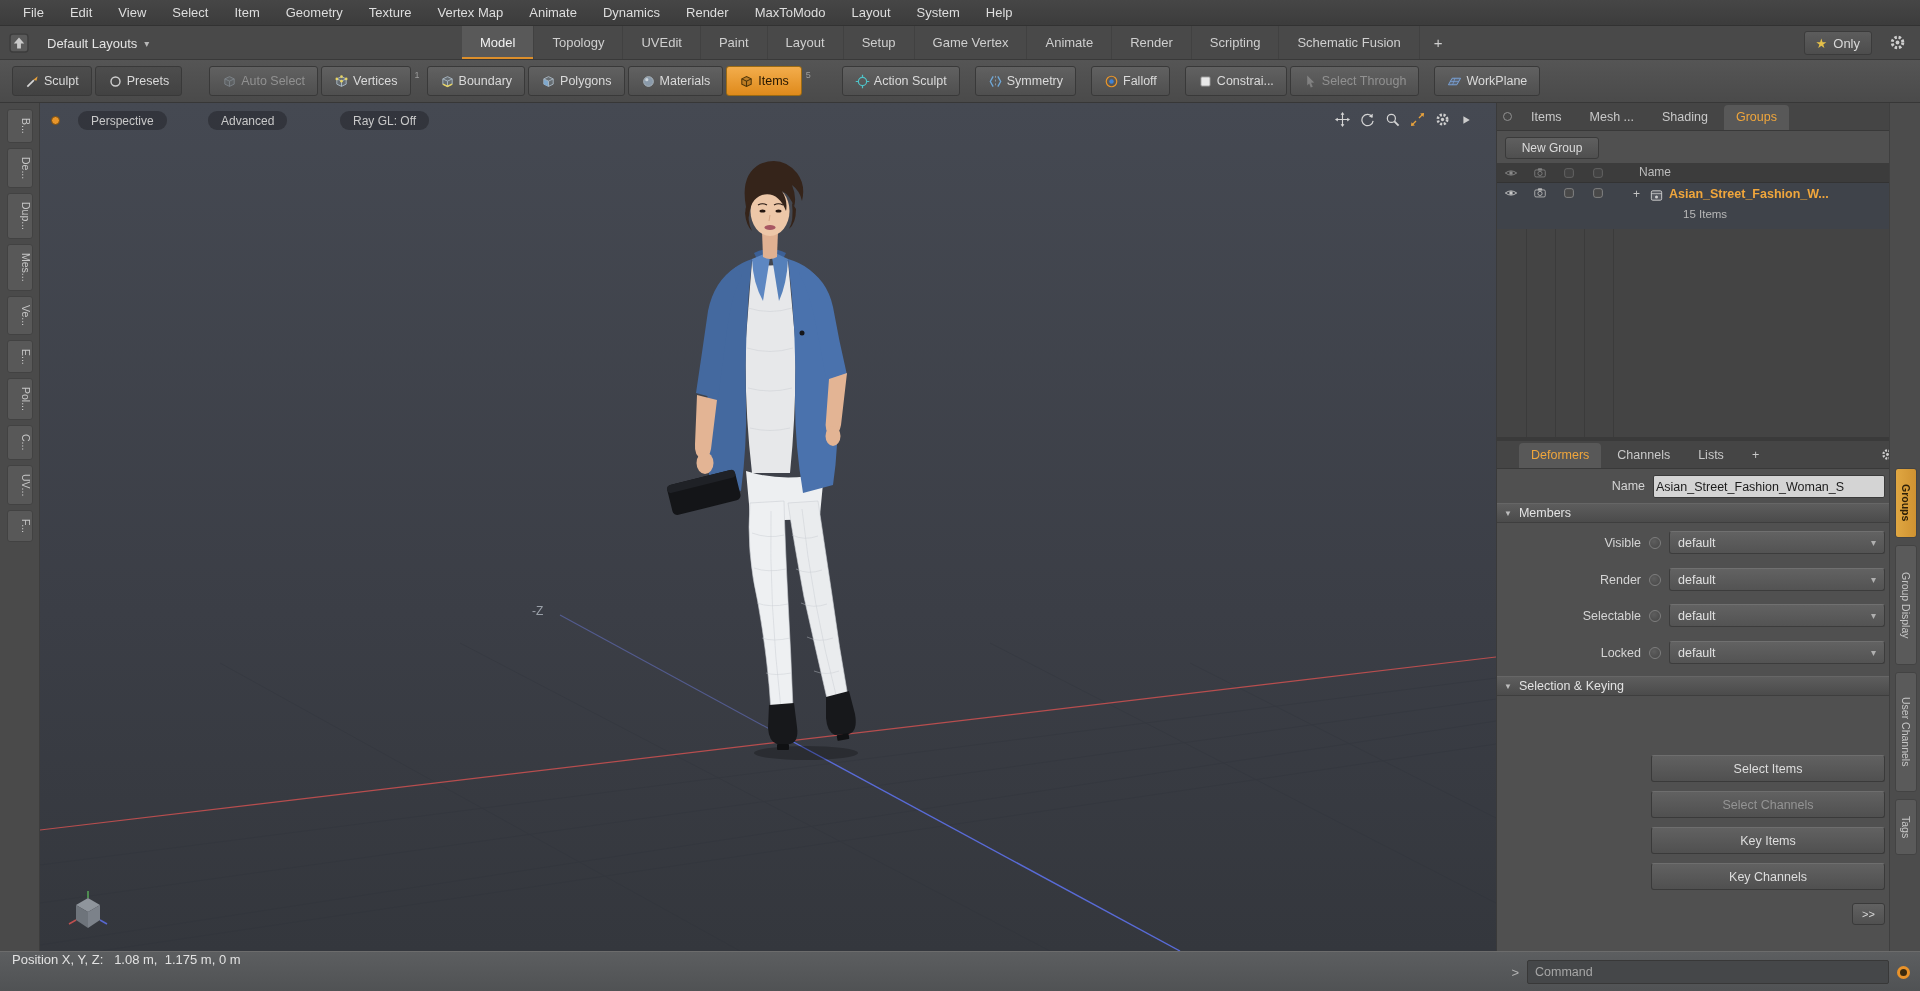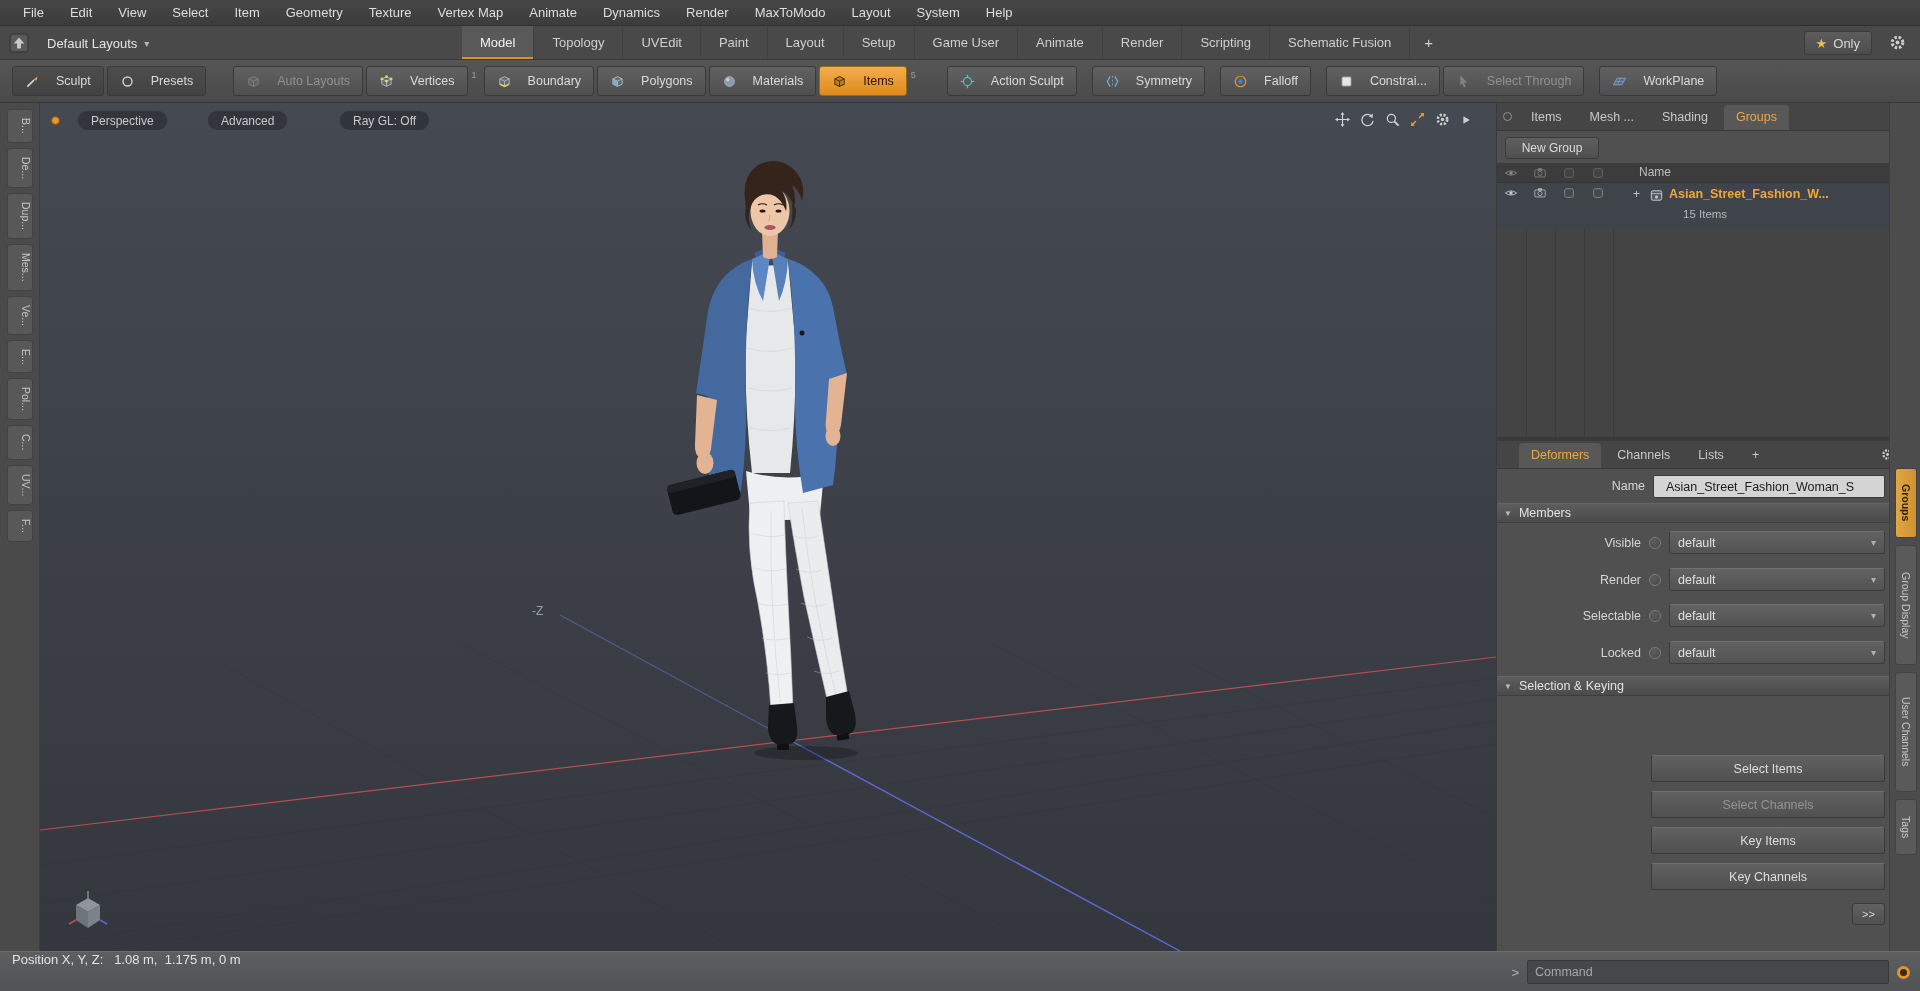--- a/index.html
+++ b/index.html
@@ -18,21 +18,21 @@
   #layout-tabs{position:absolute;left:462px;top:0;height:33px;display:flex;align-items:stretch}
   .ltab{padding:0 18px;display:flex;align-items:center;color:#cfcfcf;border-right:1px solid #414141;white-space:nowrap;cursor:pointer}
   .ltab.active{background:#595959;color:#f2f2f2;box-shadow:inset 0 -2px 0 #dd8f2b}
   .addtab{padding:0 14px;display:flex;align-items:center;color:#cfcfcf;font-size:15px;cursor:pointer}
   #only-btn{position:absolute;right:48px;top:5px;height:24px;display:flex;align-items:center;gap:6px;padding:0 11px;background:linear-gradient(#5c5c5c,#4d4d4d);border:1px solid #3b3b3b;border-radius:3px;cursor:pointer}
   .star-glyph{color:#e5c04a;font-size:13px}
   #layout-gear{position:absolute;right:14px;top:8px;cursor:pointer}
 
   
   #toolbar{position:absolute;left:0;top:60px;width:1920px;height:43px;background:linear-gradient(#555555,#4a4a4a);border-bottom:1px solid #373737;display:flex;align-items:center;padding-left:12px}
-  .tbtn{height:30px;display:flex;align-items:center;gap:16px;padding:0 12px;background:linear-gradient(#616161,#4f4f4f);border:1px solid #393939;border-radius:3px;color:#dadada;margin-right:3px;white-space:nowrap;cursor:pointer;font-size:12.5px}
+  .tbtn{height:30px;display:flex;align-items:center;gap:4px;padding:0 12px;background:linear-gradient(#616161,#4f4f4f);border:1px solid #393939;border-radius:3px;color:#dadada;margin-right:3px;white-space:nowrap;cursor:pointer;font-size:12.5px}
   .tbtn.dark{background:linear-gradient(#4d4d4d,#424242)}
   .tbtn.disabled{color:#919191}
   .tbtn.disabled svg{opacity:.45}
   .tbtn.active-orange{background:linear-gradient(#f3ad4c,#df8a1b);color:#241602;border-color:#9a6a14}
   .tb-badge{font-size:9px;color:#9d9d9d;margin:-12px 7px 0 1px}
   .sp24{width:24px;flex:none}.sp12{width:12px;flex:none}
 
   
   #leftstrip{position:absolute;left:0;top:103px;width:40px;height:848px;background:#4a4a4a;border-right:1px solid #3d3d3d;display:flex;flex-direction:column;align-items:center;padding-top:6px;gap:5px}
   .vtab{width:26px;border-radius:3px;background:#585858;border:1px solid #424242;color:#c6c6c6;font-size:10.5px;writing-mode:vertical-rl;padding:8px 0;text-align:center;cursor:pointer}
@@ -70,21 +70,21 @@
 
   
   .sec-head{position:absolute;left:0;width:392px;height:20px;background:linear-gradient(#5d5d5d,#4b4b4b);border-top:1px solid #666;border-bottom:1px solid #3e3e3e;display:flex;align-items:center;gap:7px;padding-left:7px;font-size:12.5px;color:#e2e2e2;cursor:pointer}
   .tri{font-size:8px;color:#bdbdbd}
   .prow{position:absolute;left:0;width:392px;height:28px}
   .plabel{position:absolute;left:0;width:144px;text-align:right;line-height:28px;font-size:12.5px;color:#d4d4d4}
   .ptoggle{position:absolute;left:152px;top:8px;width:12px;height:12px;border-radius:50%;border:1px solid #7e7e7e;background:radial-gradient(circle at 40% 35%,#5e5e5e,#464646);cursor:pointer}
   .pdrop{position:absolute;left:172px;top:2px;width:216px;height:23px;background:linear-gradient(#626262,#535353);border:1px solid #3c3c3c;border-top-color:#707070;border-radius:3px;display:flex;align-items:center;padding:0 8px;font-size:12.5px;color:#e0e0e0;cursor:pointer}
   .pdrop-chev{margin-left:auto;color:#b0b0b0;font-size:10px}
   #name-row-label{position:absolute;left:0;top:372px;width:148px;text-align:right;line-height:23px;font-size:12.5px;color:#d4d4d4}
-  #name-field{position:absolute;left:156px;top:372px;width:232px;height:23px;background:#d4d4d4;border:1px solid #3a3a3a;border-radius:2px;color:#1c1c1c;font-size:12.5px;padding:0 12px;font-family:"Liberation Sans","DejaVu Sans",sans-serif}
+  #name-field{position:absolute;left:156px;top:372px;width:232px;height:23px;background:#d4d4d4;border:1px solid #3a3a3a;border-radius:2px;color:#1c1c1c;font-size:12.5px;padding:0 2px;font-family:"Liberation Sans","DejaVu Sans",sans-serif}
   .pbtn{position:absolute;left:154px;width:234px;height:27px;background:linear-gradient(#616161,#505050);border:1px solid #3a3a3a;border-top-color:#6e6e6e;border-radius:3px;color:#dedede;font-size:12.5px;display:flex;align-items:center;justify-content:center;cursor:pointer}
   .pbtn.disabled{color:#949494;cursor:default}
   #none-btn{position:absolute;left:154px;top:603px;width:234px;height:38px;background:linear-gradient(#5e5e5e,#4f4f4f);border:1px solid #3a3a3a;border-top-color:#6e6e6e;border-radius:3px;display:flex;align-items:center;gap:18px;padding-left:8px;color:#dedede;font-size:12.5px;cursor:pointer}
   #expand-btn{position:absolute;left:355px;top:800px;width:33px;height:22px;background:linear-gradient(#616161,#505050);border:1px solid #3a3a3a;border-radius:3px;color:#d8d8d8;font-size:11px;display:flex;align-items:center;justify-content:center;cursor:pointer}
 
   
   #side-strip{position:absolute;left:392px;top:0;width:32px;height:848px;background:#4c4c4c;border-left:1px solid #3f3f3f}
   .side-tab{position:absolute;left:5px;width:22px;border-radius:3px;writing-mode:vertical-rl;font-size:10.5px;display:flex;align-items:center;justify-content:center;background:#5a5a5a;border:1px solid #434343;color:#c6c6c6;cursor:pointer;overflow:hidden}
   .side-tab.active{background:linear-gradient(90deg,#e0a742,#cf9231);color:#2e2008;font-weight:bold}
 
@@ -249,21 +249,21 @@
     <span>Default Layouts</span>
     <span style="font-size:10px;color:#b8b8b8">▾</span>
   </div>
   <div id="layout-tabs">
     <span class="ltab active">Model</span>
     <span class="ltab">Topology</span>
     <span class="ltab">UVEdit</span>
     <span class="ltab">Paint</span>
     <span class="ltab">Layout</span>
     <span class="ltab">Setup</span>
-    <span class="ltab">Game User</span>
+    <span class="ltab">Game Vertex</span>
     <span class="ltab">Animate</span>
     <span class="ltab">Render</span>
     <span class="ltab">Scripting</span>
     <span class="ltab">Schematic Fusion</span>
     <span class="addtab">+</span>
   </div>
   <div id="only-btn">
     <span class="star-glyph">★</span>
     <span>Only</span>
   </div>
@@ -283,21 +283,21 @@
     <svg width="15" height="15">
         <use href="#i-ring" width="15" height="15"></use>
       </svg>
     <span>Presets</span>
   </div>
   <div class="sp24"></div>
   <div class="tbtn disabled">
     <svg width="15" height="15">
         <use href="#i-cube" width="15" height="15"></use>
       </svg>
-    <span>Auto Layouts</span>
+    <span>Auto Select</span>
   </div>
   <div class="tbtn">
     <svg width="15" height="15">
         <use href="#i-cube-v" width="15" height="15"></use>
       </svg>
     <span>Vertices</span>
   </div>
   <span class="tb-badge">1</span>
   <div class="tbtn">
     <svg width="15" height="15">

